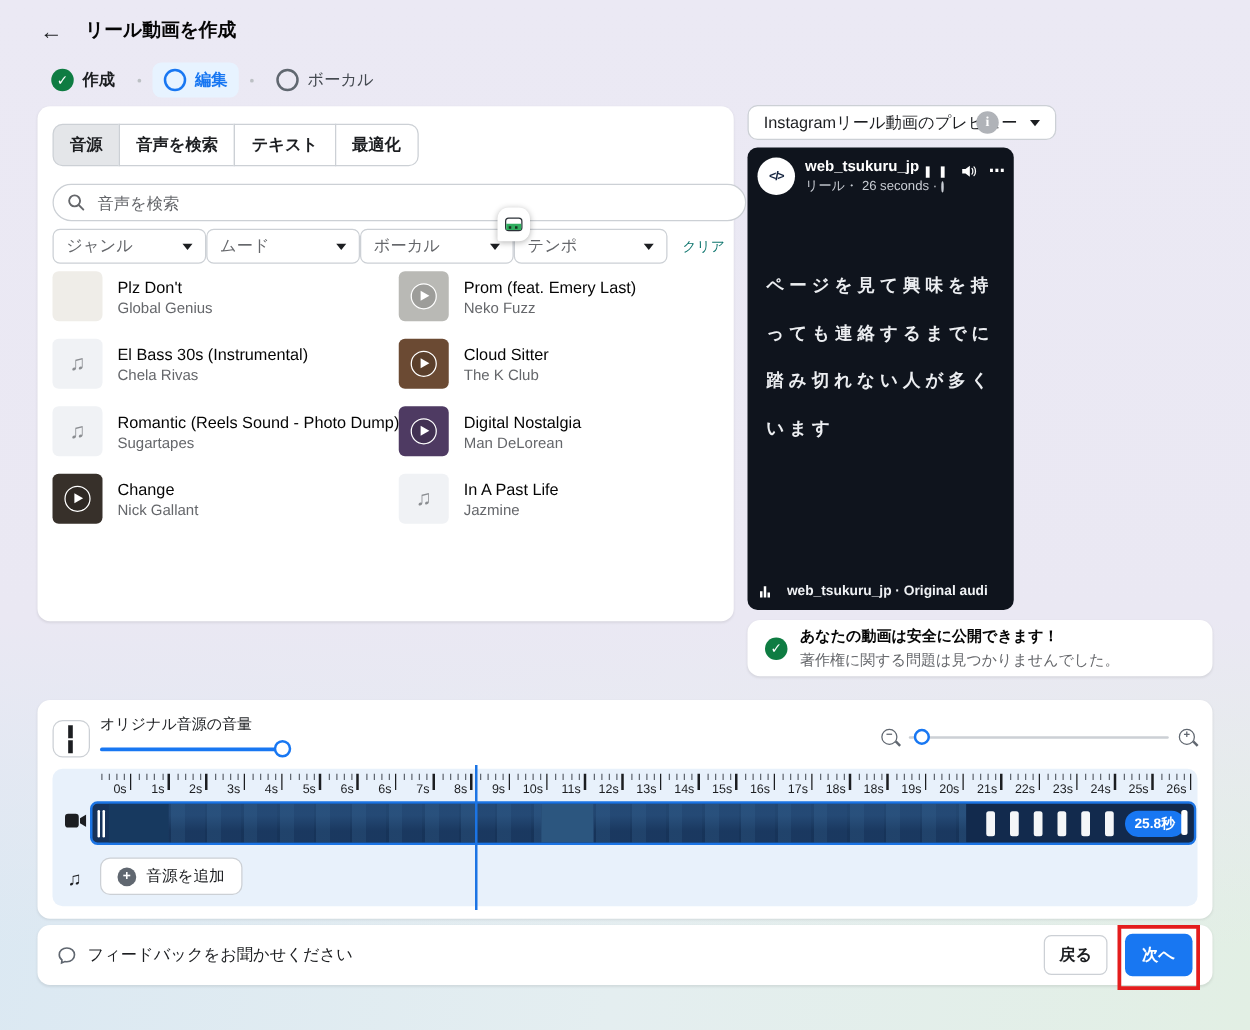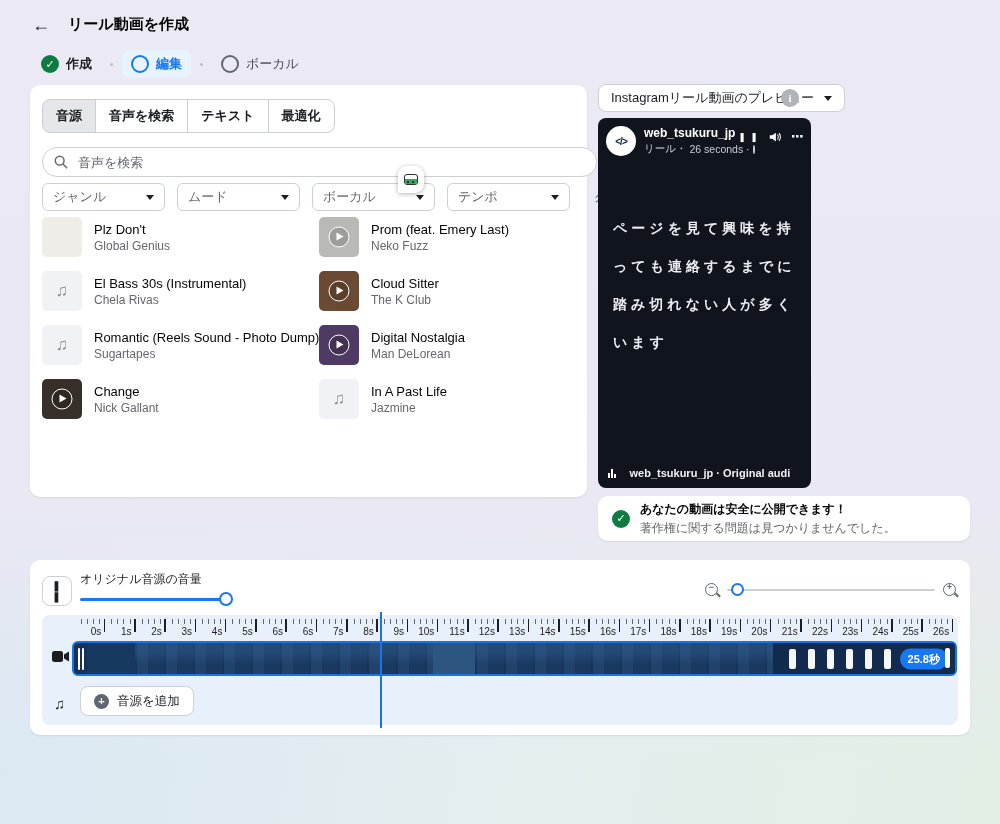--- a/index.html
+++ b/index.html
@@ -29,21 +29,21 @@
   .tabs{position:absolute;left:12px;top:14px;display:flex;}
   .tab{font-family:inherit;font-size:13px;font-weight:bold;color:#1c1e21;background:#fff;
     border:1px solid #ccd0d5;padding:7px 13px;margin-left:-1px;cursor:pointer;}
   .tab:first-child{border-radius:8px 0 0 8px;margin-left:0;}
   .tab:last-child{border-radius:0 8px 8px 0;}
   .tab.active{background:#e4e6e9;}
   .search{position:absolute;left:12px;top:62px;width:531px;height:28px;border:1px solid #ccd0d5;border-radius:16px;
     display:flex;align-items:center;gap:8px;padding:0 11px;background:#fff;}
   .search input{border:none;outline:none;flex:1;font-size:13px;font-family:inherit;color:#1c1e21;background:transparent;}
   .search input::placeholder{color:#65676b;}
-  .filters{position:absolute;left:12px;top:98px;display:flex;align-items:center;gap:12px;}
+  .filters{position:absolute;left:12px;top:98px;display:flex;align-items:center;gap:0;}
   .fsel{width:101px;height:26px;border:1px solid #ccd0d5;border-radius:6px;background:#fff;display:flex;
     align-items:center;justify-content:space-between;padding:0 10px;font-size:13px;color:#65676b;cursor:pointer;}
   .caret{width:0;height:0;border-left:4.5px solid transparent;border-right:4.5px solid transparent;border-top:5.5px solid #1c1e21;}
   .clear-link{margin-left:12px;color:#0f766e;font-size:11px;cursor:pointer;white-space:nowrap;}
   .robot{position:absolute;left:368px;top:81px;width:26px;height:27px;background:#fff;border-radius:9px 9px 9px 2px;
     box-shadow:0 1px 5px rgba(0,0,0,.3);display:flex;align-items:center;justify-content:center;z-index:5;}
   .robot-face{width:14px;height:11px;border:1.6px solid #2b3137;border-radius:3px;position:relative;background:#fff;box-sizing:border-box;}
   .robot-face::after{content:'';position:absolute;left:0;right:0;bottom:0;height:5px;background:#2fae5f;}
   .robot-face::before{content:'';position:absolute;left:2px;bottom:1px;width:2px;height:2px;background:#17331f;
     box-shadow:5px 0 0 #17331f;z-index:2;}
@@ -620,14 +620,29 @@
       <span class="note-icon">♫</span>
       <div class="add-audio">
         <span class="plus-disc">+</span>
         <span>音源を追加</span>
       </div>
 
       <div class="playhead"></div>
     </div>
   </div>
 
+  <div class="card footer">
+    <div class="fb">
+      <svg width="15" height="15" viewBox="0 0 16 16">
+        <path d="M8 1.5c-3.7 0-6.5 2.5-6.5 5.7 0 1.8.9 3.4 2.3 4.4l-.3 2.7 2.8-1.3c.5.1 1.1.2 1.7.2 3.7 0 6.5-2.5 6.5-5.9S11.7 1.5 8 1.5z" fill="none" stroke="#606770" stroke-width="1.4"></path>
+      </svg>
+      <span>フィードバックをお聞かせください</span>
+    </div>
+    <div class="btns">
+      <button class="btn-back">戻る</button>
+      <span class="next-wrap">
+        <button class="btn-next">次へ</button>
+        <span class="red-annot"></span>
+      </span>
+    </div>
+  </div>
 
 </div>
 
 </body></html>

